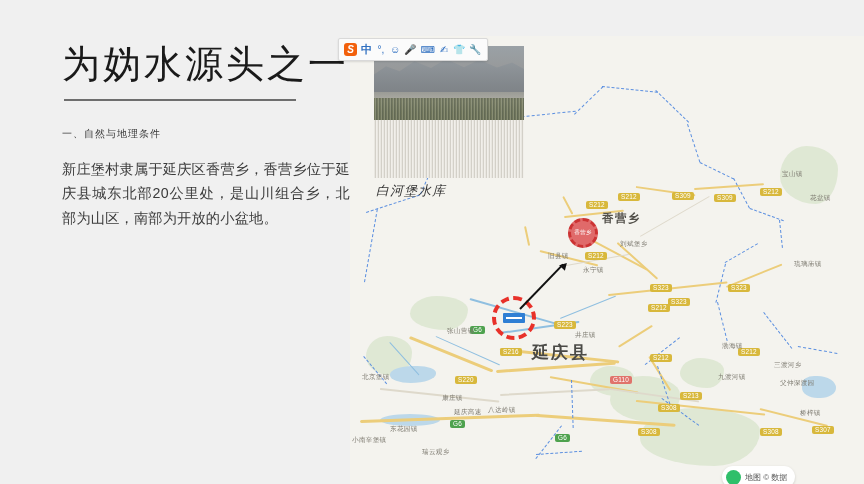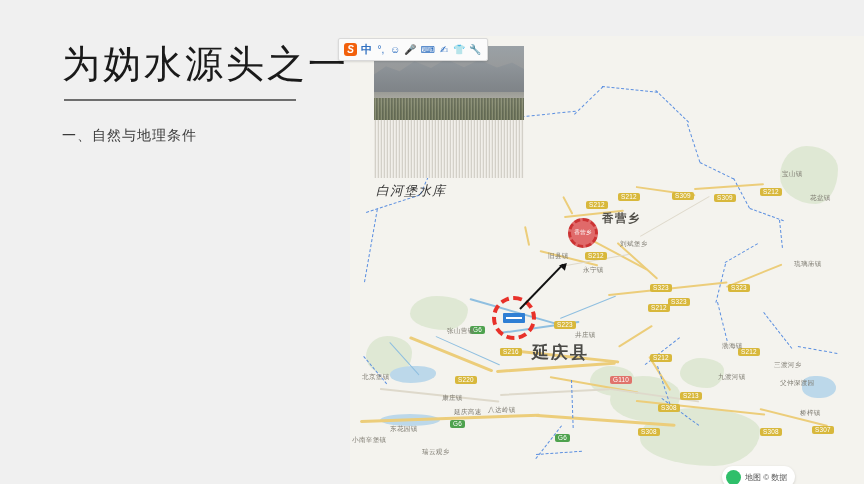--- a/index.html
+++ b/index.html
@@ -15,21 +15,21 @@
   .left-col{position:absolute;left:62px;top:44px;width:290px;}
   .slide-title{
     font-size:38px;line-height:1.1;color:#1a1a1a;
     letter-spacing:3px;font-weight:400;margin:0;white-space:nowrap;
   }
   .title-rule{
     width:232px;height:0;border-top:2px solid #6e6e6e;
     margin:13px 0 0 2px;
   }
   .section-heading{
-    font-size:14px;color:#3a3a3a;letter-spacing:1px;
+    font-size:10px;color:#3a3a3a;letter-spacing:1px;
     margin:26px 0 0 0;font-weight:400;
   }
   .body-para{
     font-size:14.2px;line-height:1.72;color:#3a3a3a;
     margin:16px 0 0 0;letter-spacing:.2px;text-align:justify;
     width:288px;
   }
   .body-para + .body-para{margin-top:18px;}
 
   
@@ -164,20 +164,21 @@
 </style>
 </head>
 <body>
 
 <div class="slide">
 
   <div class="left-col">
     <h1 class="slide-title">为妫水源头之一</h1>
     <div class="title-rule"></div>
     <h2 class="section-heading">一、自然与地理条件</h2>
+    <p class="body-para">新庄堡村隶属于延庆区香营乡，香营乡位于延庆县城东北部20公里处，是山川组合乡，北部为山区，南部为开放的小盆地。</p>
   </div>
 
   <div class="map-panel">
     <div class="map-canvas">
 
       <div class="green" style="left:60px;top:260px;width:58px;height:34px;"></div>
       <div class="green" style="left:260px;top:340px;width:70px;height:46px;"></div>
       <div class="green" style="left:290px;top:372px;width:120px;height:58px;"></div>
       <div class="green" style="left:430px;top:110px;width:58px;height:58px;"></div>
       <div class="green" style="left:330px;top:322px;width:44px;height:30px;"></div>

